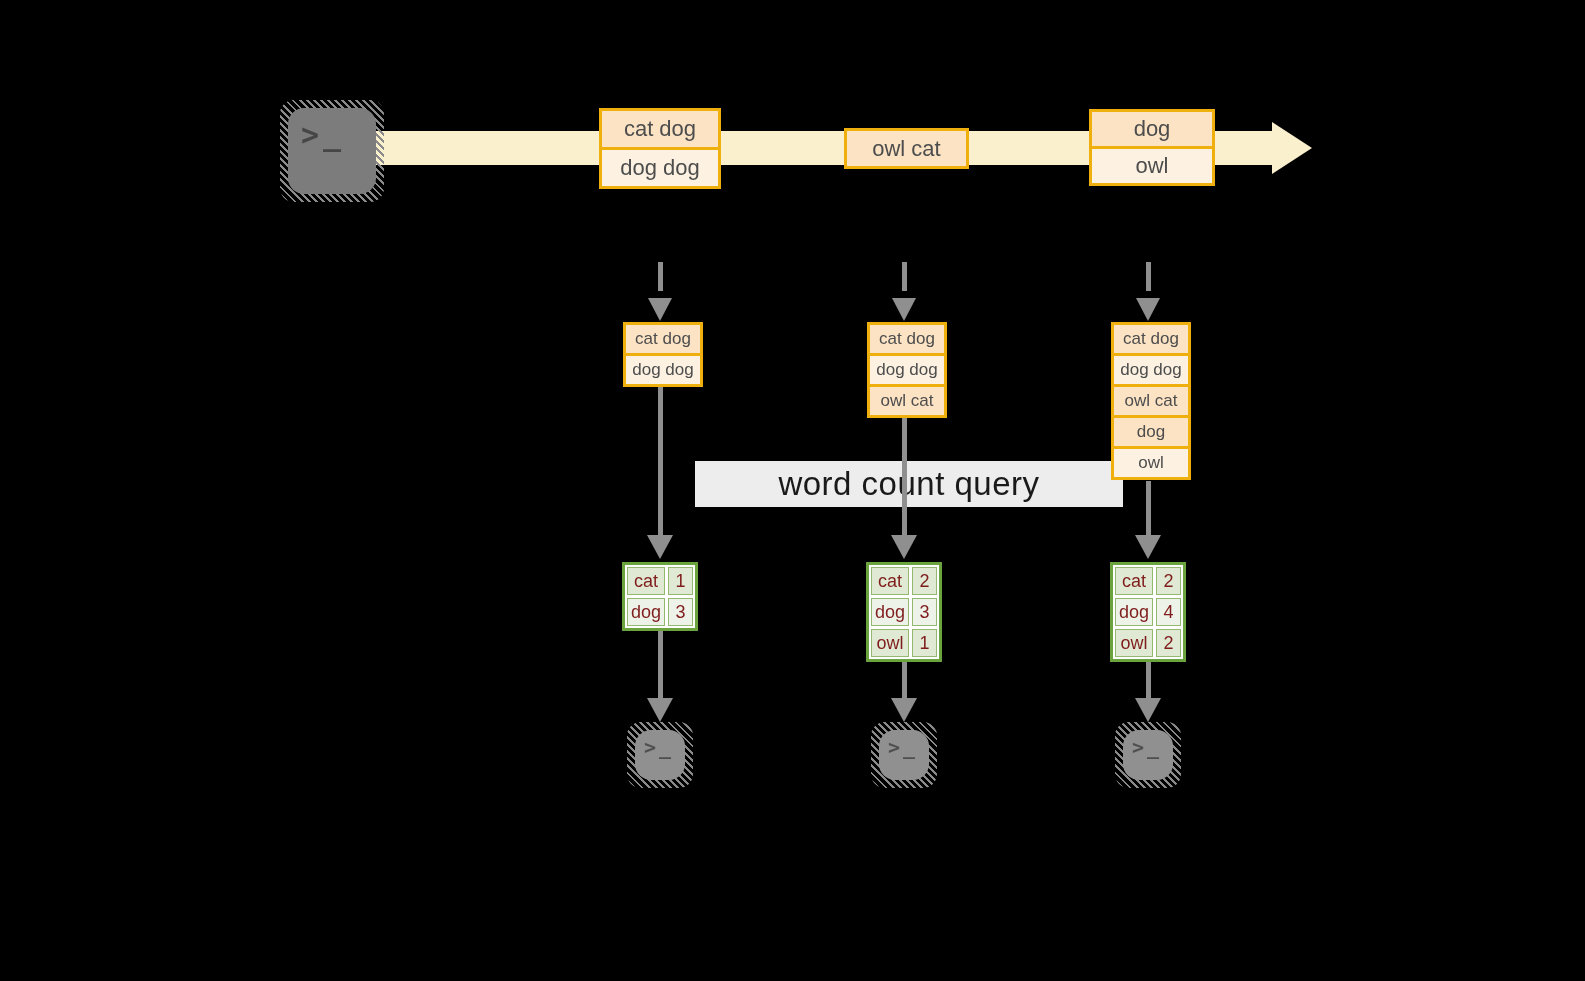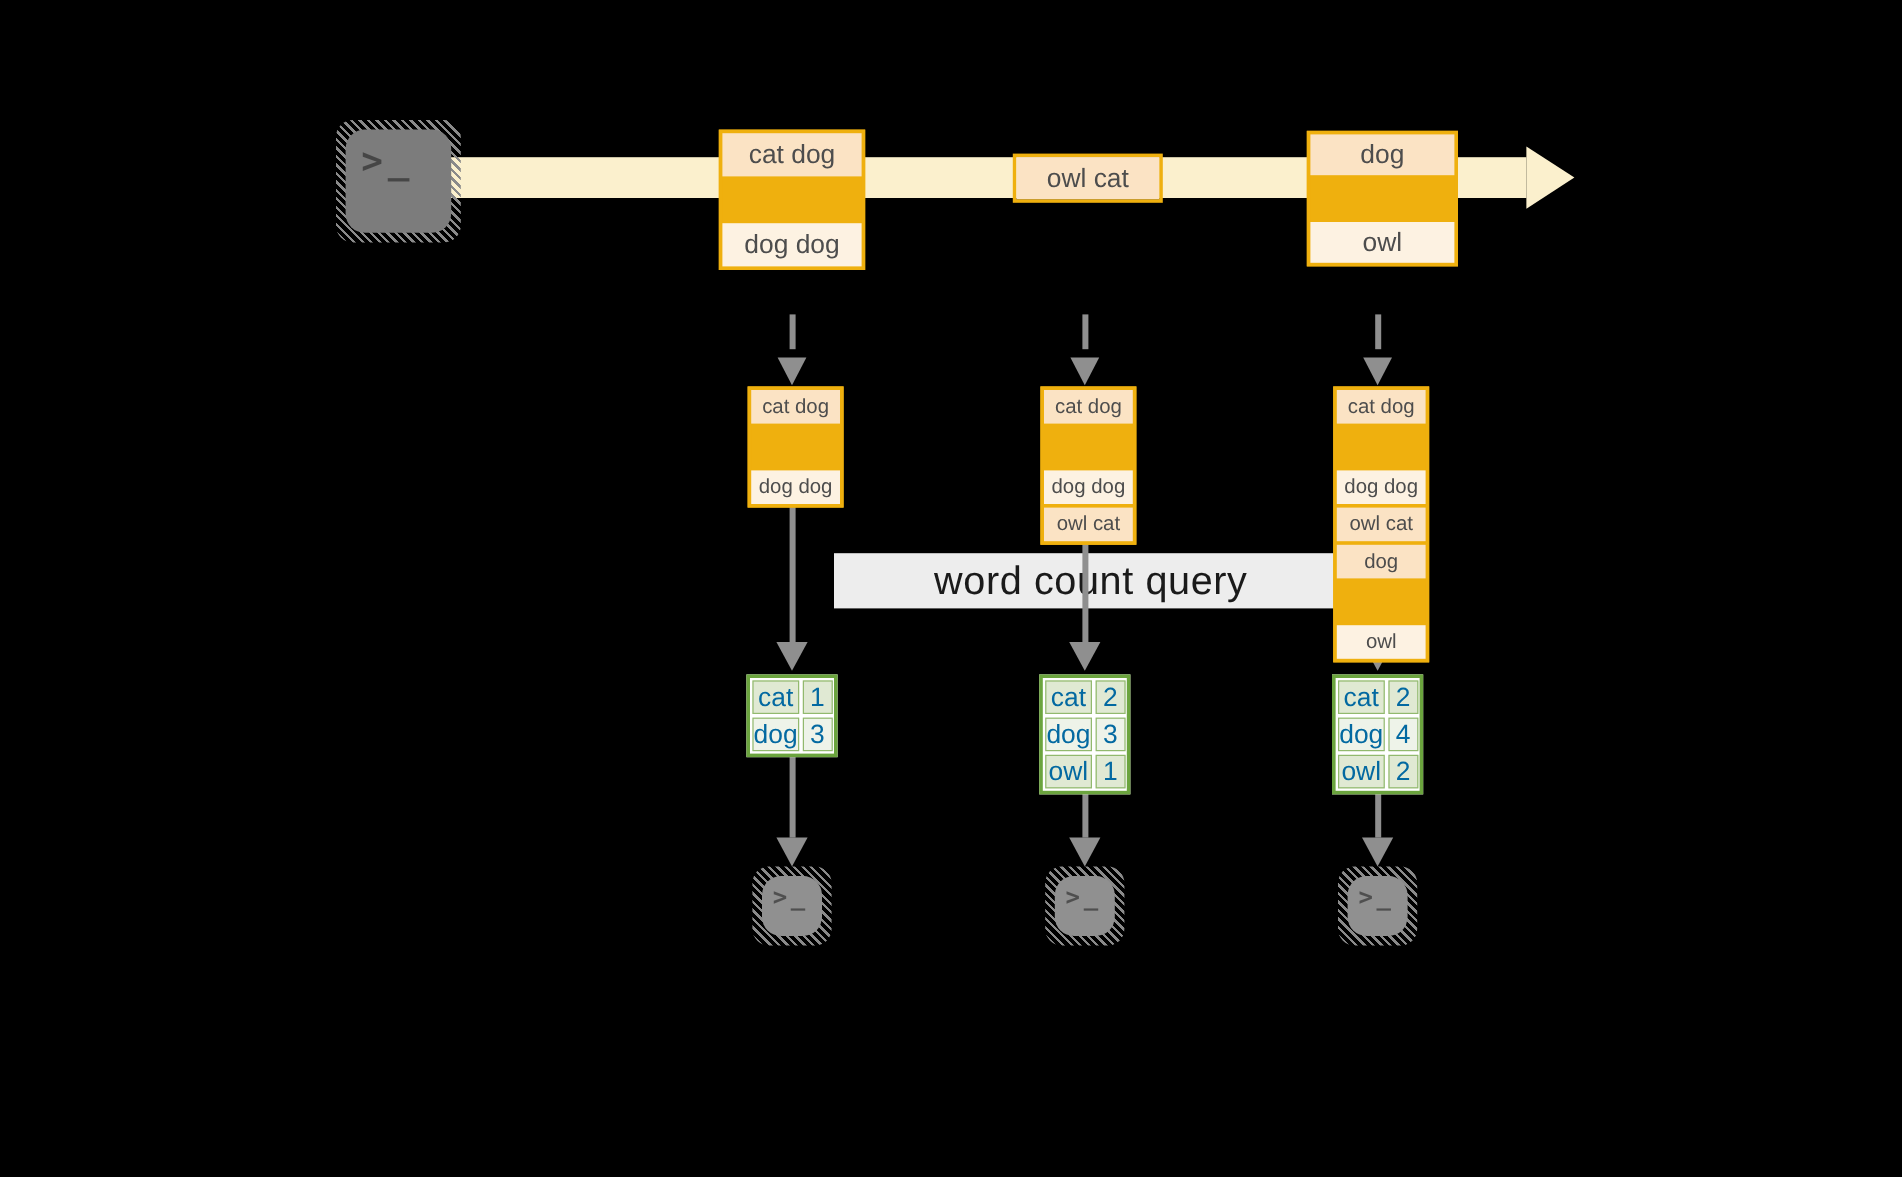--- a/index.html
+++ b/index.html
@@ -17,36 +17,36 @@
   .term-inner{position:absolute;left:8px;top:8px;right:8px;bottom:8px;border-radius:16px;}
   .term-src .term-inner{background:var(--term_dark);}
   .term-sink .term-inner{background:var(--term_light);}
   .term-glyph{position:absolute;font-family:"DejaVu Sans Mono",monospace;font-weight:700;color:rgba(25,25,25,.55);}
   .term-src .term-glyph{left:13px;top:9px;font-size:30px;letter-spacing:4px;}
   .term-sink .term-glyph{left:9px;top:5px;font-size:20px;letter-spacing:3px;}
   
   .obox{position:absolute;border:3px solid var(--gold);background:var(--gold);display:flex;flex-direction:column;gap:3px;z-index:3;}
   .ocell{display:flex;align-items:center;justify-content:center;font-size:22px;color:var(--text_dark);}
   .peach{background:var(--peach);}
-  .cream{background:var(--cream);margin-top:36px;}
+  .cream{background:var(--cream);}
   .stack .ocell{height:28px;font-size:17px;}
   
   .vdash,.vline{position:absolute;width:5px;background:var(--arrow_gray);z-index:2;}
   .head,.head-sm{position:absolute;width:0;height:0;z-index:2;}
   .head{border-left:13px solid transparent;border-right:13px solid transparent;border-top:24px solid var(--arrow_gray);}
   .head-sm{border-left:12px solid transparent;border-right:12px solid transparent;border-top:23px solid var(--arrow_gray);}
   
   .banner{position:absolute;left:695px;top:461px;width:428px;height:46px;background:rgba(255,255,255,.93);
     display:flex;align-items:center;justify-content:center;z-index:2;}
   .banner span{font-size:33px;font-weight:300;color:var(--banner_text);letter-spacing:.5px;}
   
   .gtable{position:absolute;border:3px solid var(--green);background:#fff;padding:2px;z-index:3;
     display:grid;grid-template-columns:1fr 25px;gap:3px;}
-  .gcell{display:flex;align-items:center;justify-content:center;height:26px;font-size:22px;
-    color:#0369a1;border:1px solid #92b96e;text-align:right;}
+  .gcell{display:flex;align-items:center;justify-content:center;height:26px;font-size:18px;
+    color:#7f1d1d;border:1px solid #92b96e;text-align:right;}
   .ga{background:var(--green_cell);}
   .gb{background:var(--green_cell_alt);}
 </style>
 </head>
 <body>
 
 <div id="canvas">
 
   <div class="band"></div>
   <div class="band-head"></div>

